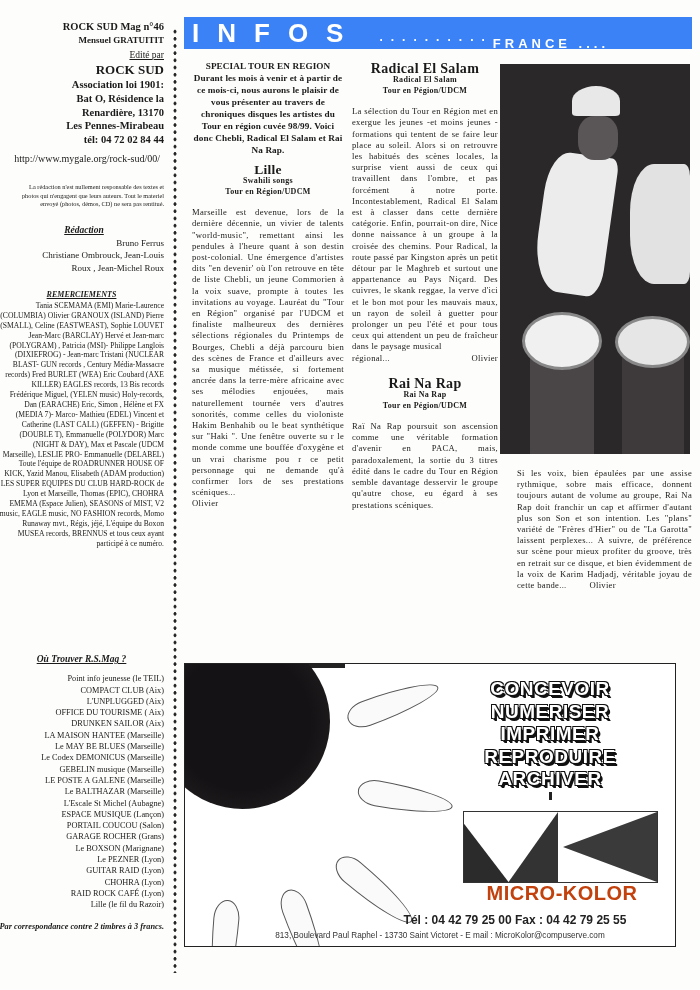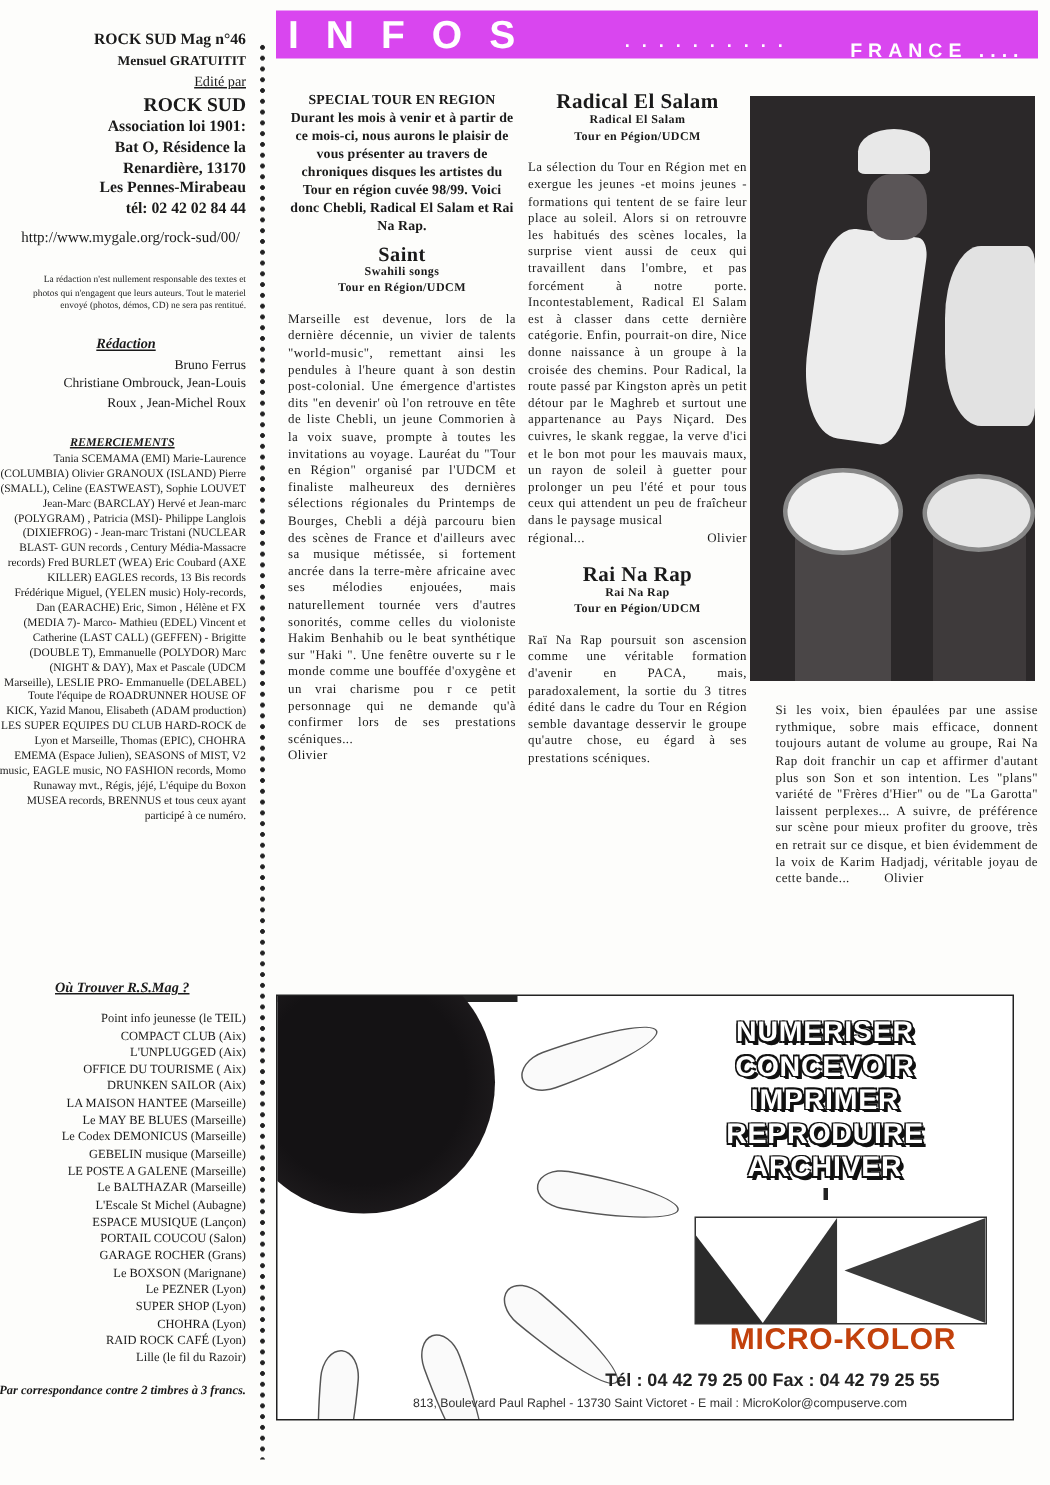--- a/index.html
+++ b/index.html
@@ -19,21 +19,21 @@
   .disclaimer { position: absolute; top: 183px; right: 4px; font-size: 6.3px; line-height: 8.6px; width: 150px; }
   .sec-title { font-weight: bold; font-style: italic; text-decoration: underline; font-size: 9.5px; text-align: center; }
   .redaction { position: absolute; top: 224px; right: 4px; width: 160px; font-size: 9px; line-height: 12.5px; }
   .thanks { position: absolute; top: 290px; right: 4px; width: 165px; font-size: 7.6px; line-height: 9.9px; }
   .thanks .sec-title { font-size: 8px; margin-bottom: 1px; }
   .where { position: absolute; top: 654px; right: 4px; width: 165px; font-size: 8.3px; line-height: 11.3px; }
   .where .sec-title { font-size: 9.5px; margin-bottom: 8px; }
   .where .corr { font-weight: bold; font-style: italic; margin-top: 10px; font-size: 8.3px; line-height: 12px; }
 
   
-  .infos-bar { position: absolute; left: 184px; top: 7px; width: 508px; height: 32px; background: #d946ef; color: #fff; display: flex; align-items: center; gap: 37px; }
+  .infos-bar { position: absolute; left: 184px; top: 17px; width: 508px; height: 32px; background: #3b82f6; color: #fff; display: flex; align-items: center; }
   .infos-word { font-family: "Liberation Sans", sans-serif; font-weight: bold; font-size: 26px; letter-spacing: 18px; padding-left: 8px; }
   .infos-dots { font-family: "Liberation Sans", sans-serif; font-weight: bold; font-size: 12px; letter-spacing: 8px; margin-left: 18px; margin-top: 8px; }
   .infos-country { font-family: "Liberation Sans", sans-serif; font-weight: bold; font-size: 13px; letter-spacing: 4px; margin-top: 20px; }
 
   
   .col { position: absolute; font-size: 8.6px; line-height: 11.2px; text-align: justify; letter-spacing: 0.3px; }
   .col-a { left: 192px; top: 60px; width: 152px; }
   .col-b { left: 352px; top: 63px; width: 146px; }
   .col-c { left: 517px; top: 468px; width: 175px; }
   .intro { text-align: center; font-weight: bold; font-size: 9.2px; line-height: 12px; letter-spacing: 0.1px; }
@@ -75,21 +75,21 @@
 <div class="sidebar">
   <div class="mast1">ROCK SUD Mag n°46</div>
   <div class="mast2">Mensuel GRATUITIT</div>
   <div class="edite">Edité par</div>
   <div class="pub">
     <div style="font-size:13px;line-height:16px;">ROCK SUD</div>
     <div>Association loi 1901:</div>
     <div>Bat O, Résidence la</div>
     <div>Renardière, 13170</div>
     <div>Les Pennes-Mirabeau</div>
-    <div>tél: 02 42 02 84 44</div>
+    <div>tél: 04 72 02 84 44</div>
   </div>
   <div class="url">http://www.mygale.org/rock-sud/00/</div>
   <div class="disclaimer">La rédaction n'est nullement responsable des textes et photos qui n'engagent que leurs auteurs. Tout le materiel envoyé (photos, démos, CD) ne sera pas rentitué.</div>
 
   <div class="redaction">
     <div class="sec-title">Rédaction</div>
     <div>Bruno Ferrus</div>
     <div>Christiane Ombrouck, Jean-Louis</div>
     <div>Roux , Jean-Michel Roux</div>
   </div>
@@ -111,38 +111,38 @@
     <div>Le Codex DEMONICUS (Marseille)</div>
     <div>GEBELIN musique (Marseille)</div>
     <div>LE POSTE A GALENE (Marseille)</div>
     <div>Le BALTHAZAR (Marseille)</div>
     <div>L'Escale St Michel (Aubagne)</div>
     <div>ESPACE MUSIQUE (Lançon)</div>
     <div>PORTAIL COUCOU (Salon)</div>
     <div>GARAGE ROCHER (Grans)</div>
     <div>Le BOXSON (Marignane)</div>
     <div>Le PEZNER (Lyon)</div>
-    <div>SUPER SHOP (Lyon)</div>
+    <div>GUITAR RAID (Lyon)</div>
     <div>CHOHRA (Lyon)</div>
     <div>RAID ROCK CAFÉ (Lyon)</div>
     <div>Lille (le fil du Razoir)</div>
     <div class="corr">Par correspondance contre 2 timbres à 3 francs.</div>
   </div>
 </div>
 <div class="dots"></div>
 
 <div class="infos-bar">
   <span class="infos-word">INFOS</span>
   <span class="infos-dots">..........</span>
   <span class="infos-country">FRANCE ....</span>
 </div>
 
 <div class="col col-a">
   <div class="intro">SPECIAL TOUR EN REGION Durant les mois à venir et à partir de ce mois-ci, nous aurons le plaisir de vous présenter au travers de chroniques disques les artistes du Tour en région cuvée 98/99. Voici donc Chebli, Radical El Salam et Rai Na Rap.</div>
-  <div class="art-title">Saint</div>
+  <div class="art-title">Lille</div>
   <div class="art-sub">Swahili songs</div>
   <div class="art-sub">Tour en Région/UDCM</div>
   <div class="art-body">Marseille est devenue, lors de la dernière décennie, un vivier de talents "world-music", remettant ainsi les pendules à l'heure quant à son destin post-colonial. Une émergence d'artistes dits "en devenir' où l'on retrouve en tête de liste Chebli, un jeune Commorien à la voix suave, prompte à toutes les invitations au voyage. Lauréat du "Tour en Région" organisé par l'UDCM et finaliste malheureux des dernières sélections régionales du Printemps de Bourges, Chebli a déjà parcouru bien des scènes de France et d'ailleurs avec sa musique métissée, si fortement ancrée dans la terre-mère africaine avec ses mélodies enjouées, mais naturellement tournée vers d'autres sonorités, comme celles du violoniste Hakim Benhahib ou le beat synthétique sur "Haki ". Une fenêtre ouverte su r le monde comme une bouffée d'oxygène et un vrai charisme pou r ce petit personnage qui ne demande qu'à confirmer lors de ses prestations scéniques...</div>
   <div>Olivier</div>
 </div>
 
 <div class="col col-b">
   <div class="art-title" style="margin-top:0;font-size:14px;">Radical El Salam</div>
   <div class="art-sub">Radical El Salam</div>
   <div class="art-sub">Tour en Pégion/UDCM</div>
@@ -182,22 +182,22 @@
     <div class="petal" style="left:150px;top:-30px;transform:rotate(35deg);"></div>
     <div class="petal" style="left:190px;top:30px;transform:rotate(70deg);"></div>
     <div class="petal" style="left:200px;top:100px;transform:rotate(100deg);"></div>
     <div class="petal" style="left:180px;top:170px;transform:rotate(130deg);"></div>
     <div class="petal" style="left:130px;top:200px;transform:rotate(160deg);"></div>
     <div class="petal" style="left:70px;top:210px;transform:rotate(185deg);"></div>
     <div class="petal" style="left:20px;top:200px;transform:rotate(210deg);"></div>
     <div class="sf-center"></div>
   </div>
   <div class="ad-words">
+    <div class="ad-word">CONCEVOIR</div>
     <div class="ad-word">NUMERISER</div>
-    <div class="ad-word">CONCEVOIR</div>
     <div class="ad-word">IMPRIMER</div>
     <div class="ad-word">REPRODUIRE</div>
     <div class="ad-word">ARCHIVER</div>
     <div class="ad-tick"></div>
   </div>
   <div class="logo-box">
     <svg viewBox="0 0 195 72" preserveAspectRatio="none">
       <polygon points="0,12 45,72 0,72" fill="#2b2b2b"></polygon>
       <polygon points="45,72 95,0 95,72" fill="#333"></polygon>
       <polygon points="100,36 195,0 195,72" fill="#3a3a3a"></polygon>

